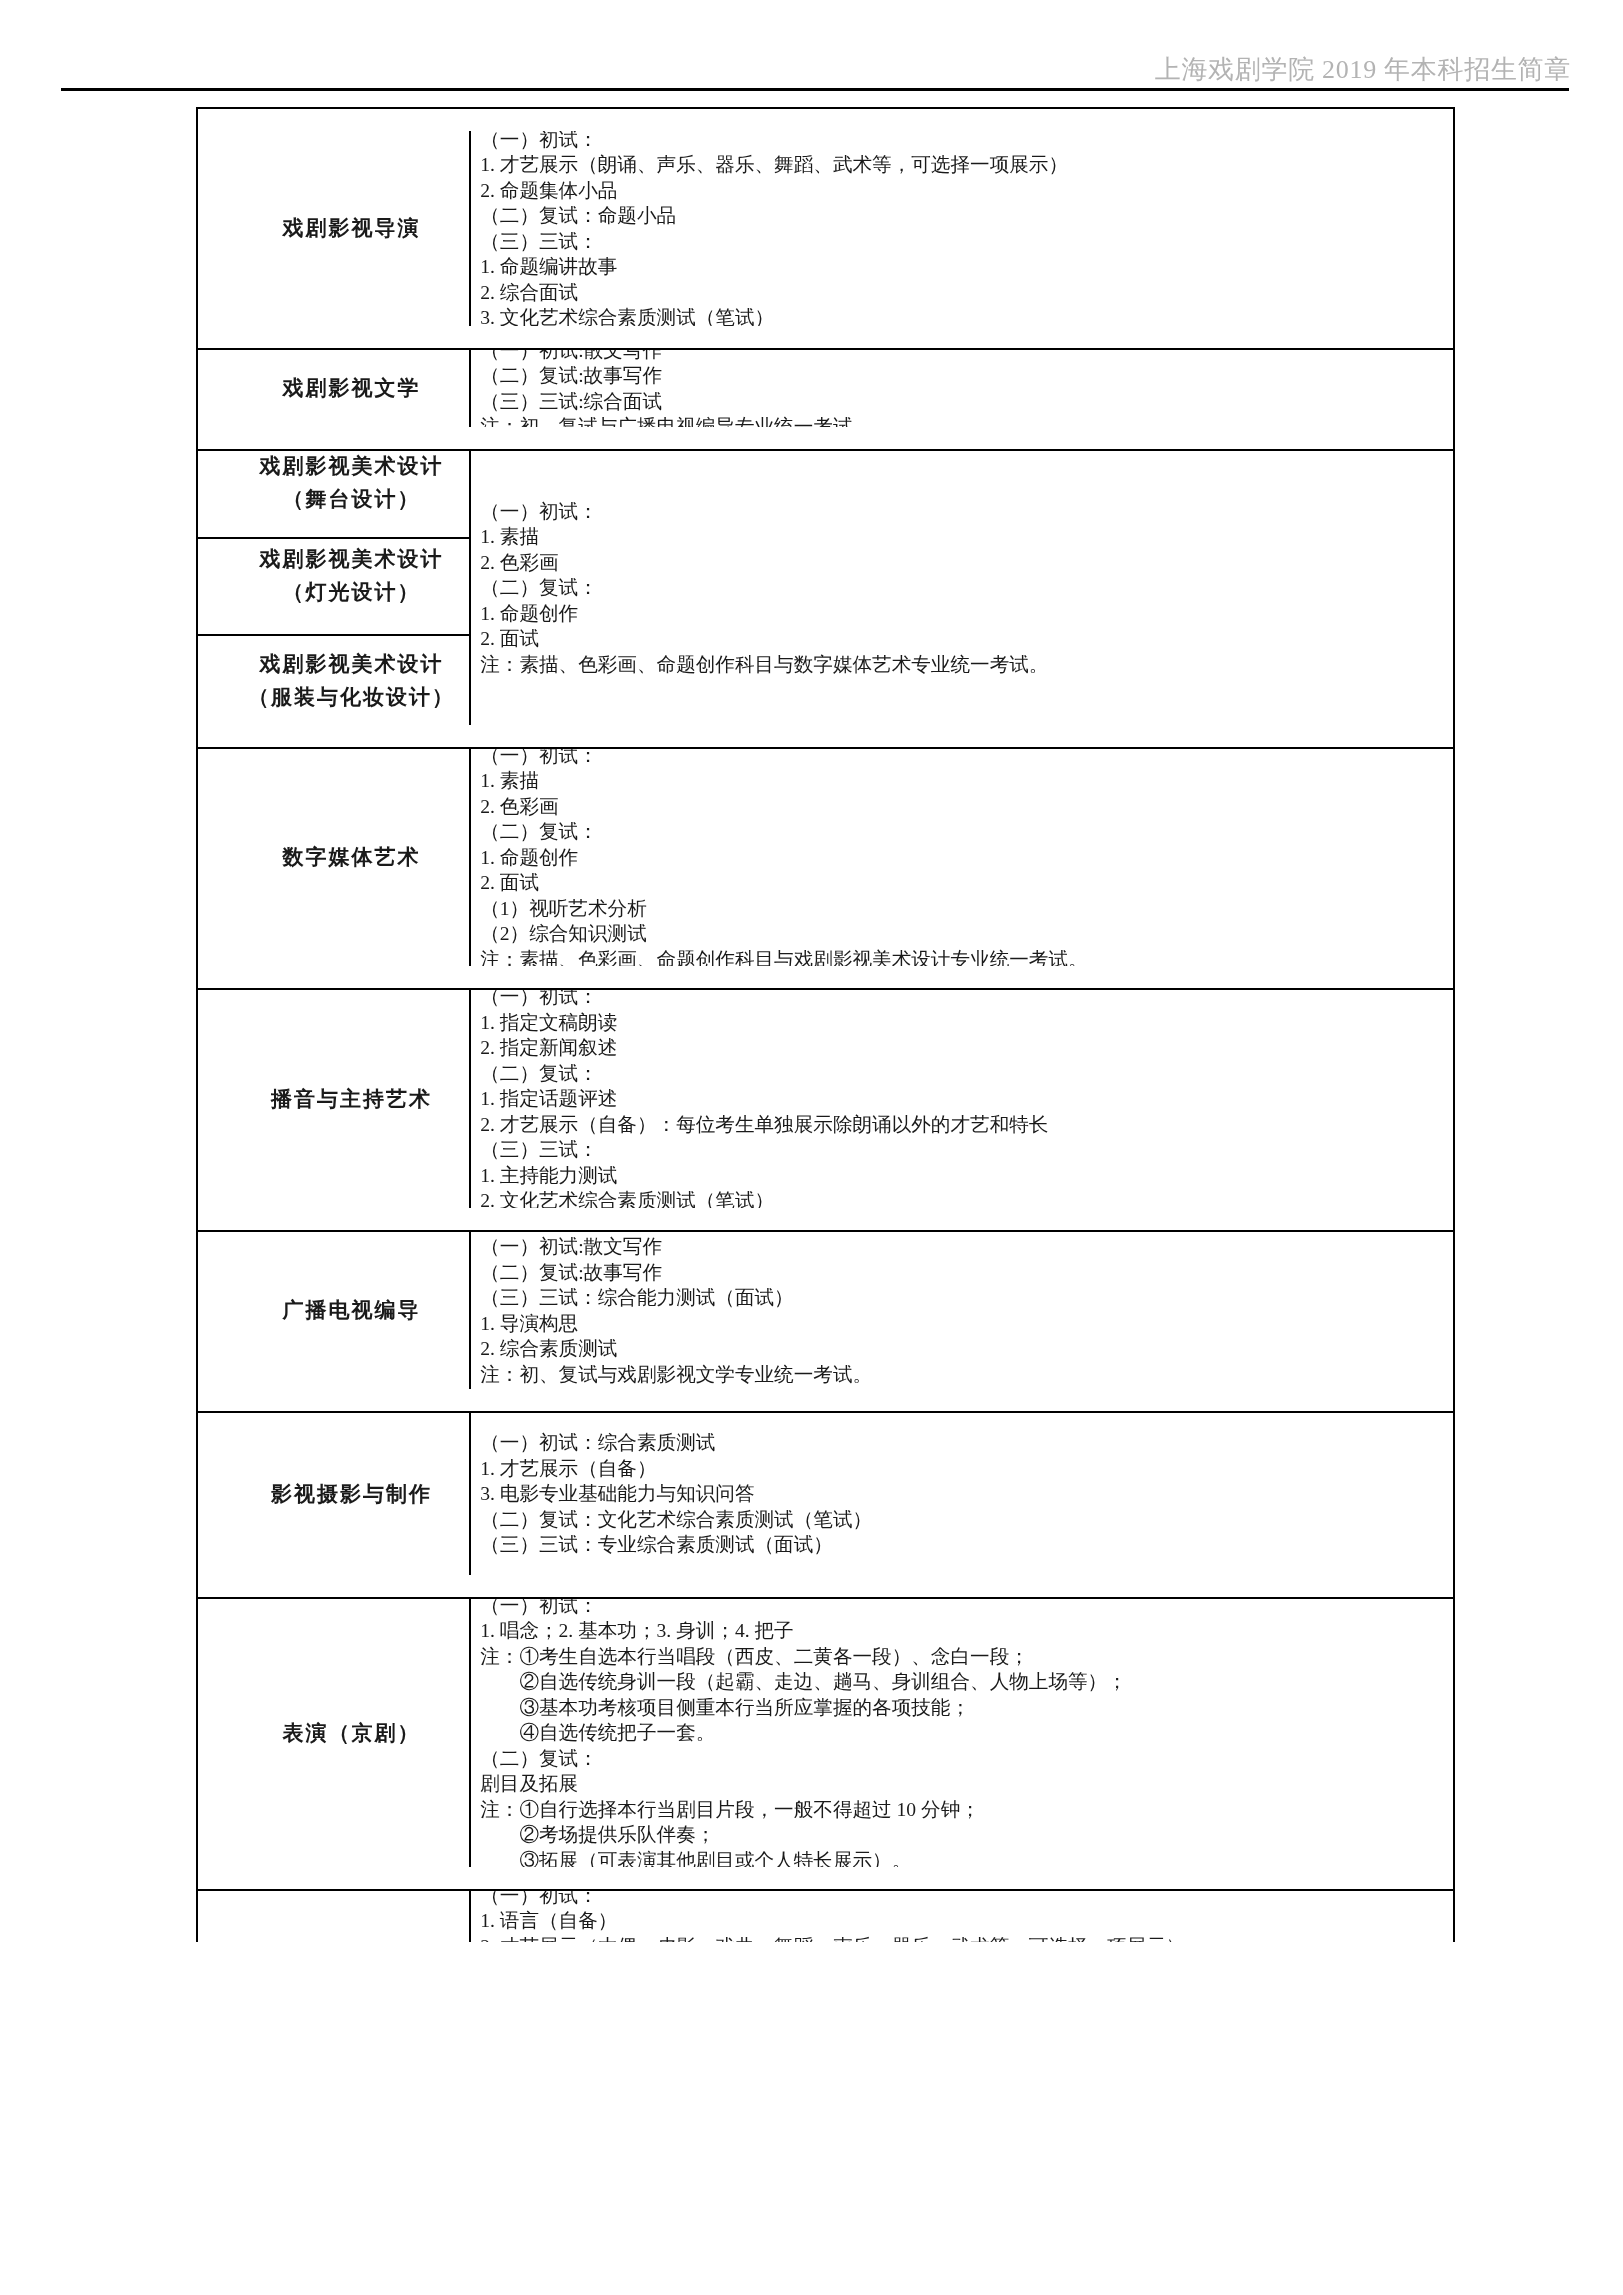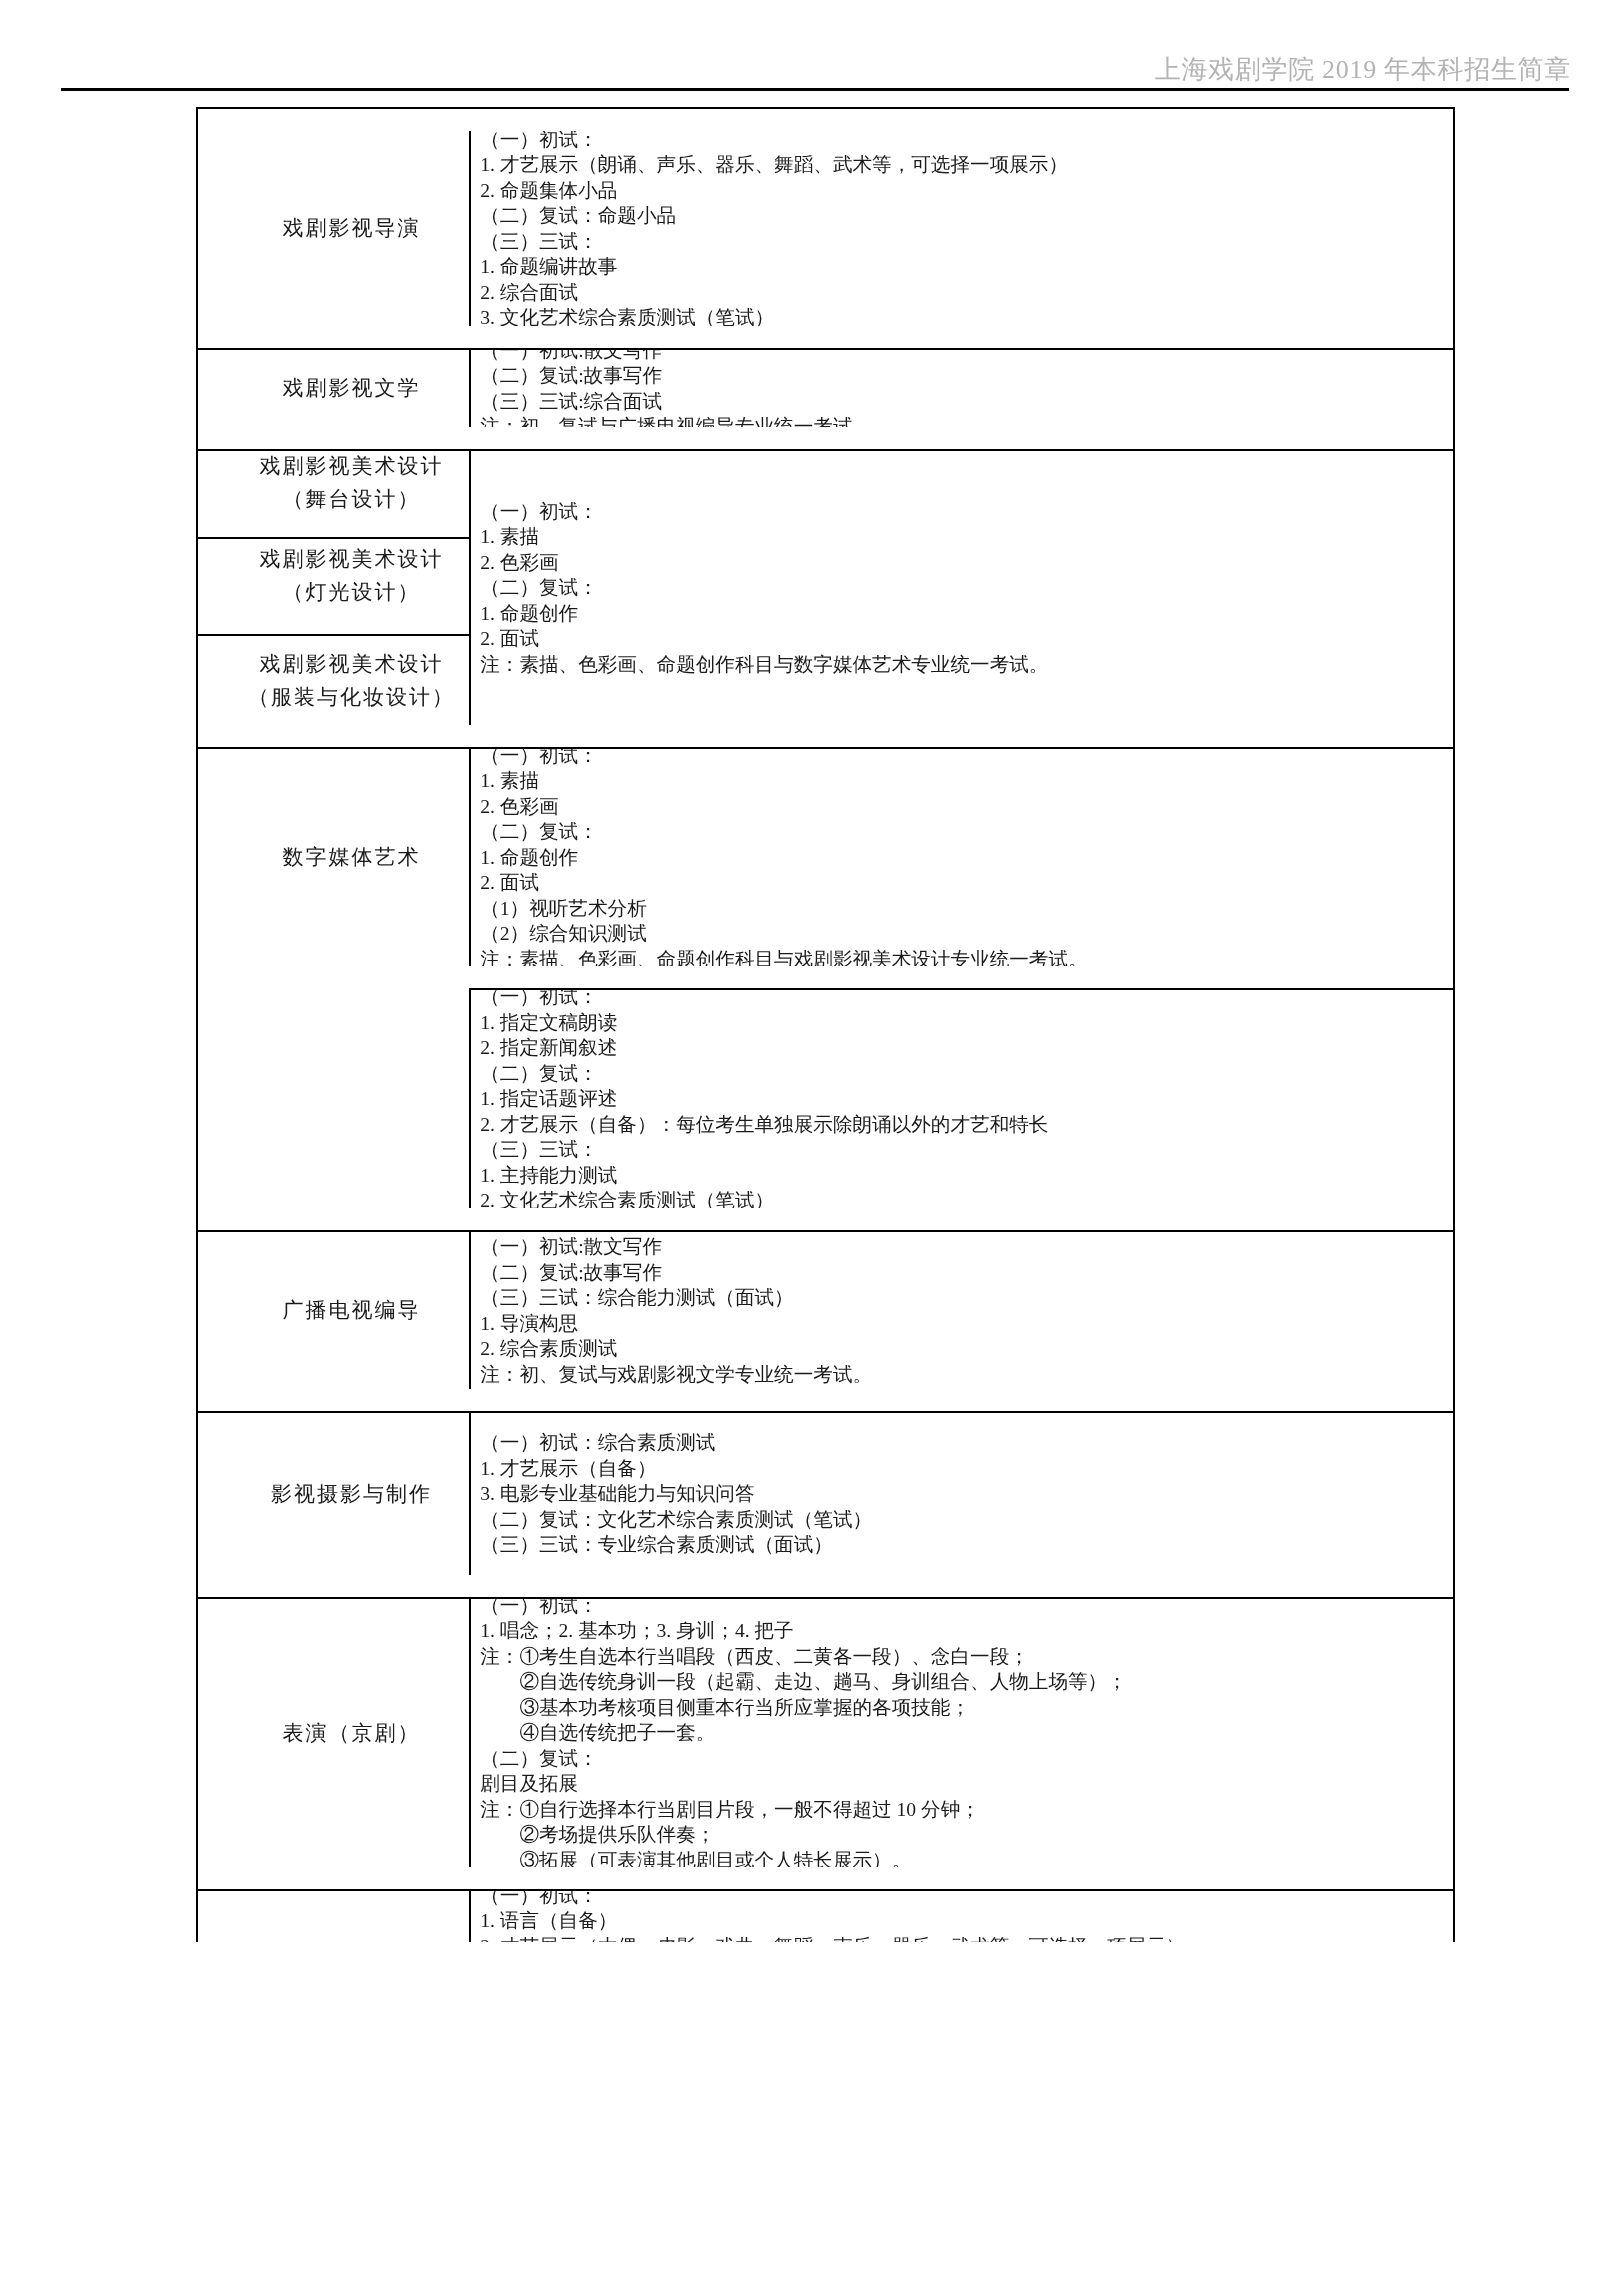--- a/index.html
+++ b/index.html
@@ -34,21 +34,21 @@
   }
   .cell{
     box-sizing:border-box;
     display:flex;align-items:center;
     overflow:hidden;
     margin-top:22px;
   }
   .m{
     grid-column:1;
     justify-content:center;text-align:center;
-    font-size:21px;font-weight:400;line-height:33px;
+    font-size:21px;font-weight:700;line-height:33px;
     letter-spacing:2px;
     padding-left:36px;
   }
   .c{
     grid-column:2;
     border-left:2px solid #000000;
     padding:3.9px 15.7px 3.9px 9.2px;
     font-size:19.6px;line-height:25.5px;
   }
   .bt{border-top:2.6px solid #000000;}      
@@ -131,20 +131,23 @@
 1. 素描
 2. 色彩画
 （二）复试：
 1. 命题创作
 2. 面试
 （1）视听艺术分析
 （2）综合知识测试
 注：素描、色彩画、命题创作科目与戏剧影视美术设计专业统一考试。</div>
     </div>
 
+    <div class="cell m bt" style="grid-row:7">
+      <div class="txt">播音与主持艺术</div>
+    </div>
     <div class="cell c bt" style="grid-row:7">
       <div class="txt">（一）初试：
 1. 指定文稿朗读
 2. 指定新闻叙述
 （二）复试：
 1. 指定话题评述
 2. 才艺展示（自备）：每位考生单独展示除朗诵以外的才艺和特长
 （三）三试：
 1. 主持能力测试
 2. 文化艺术综合素质测试（笔试）</div>

